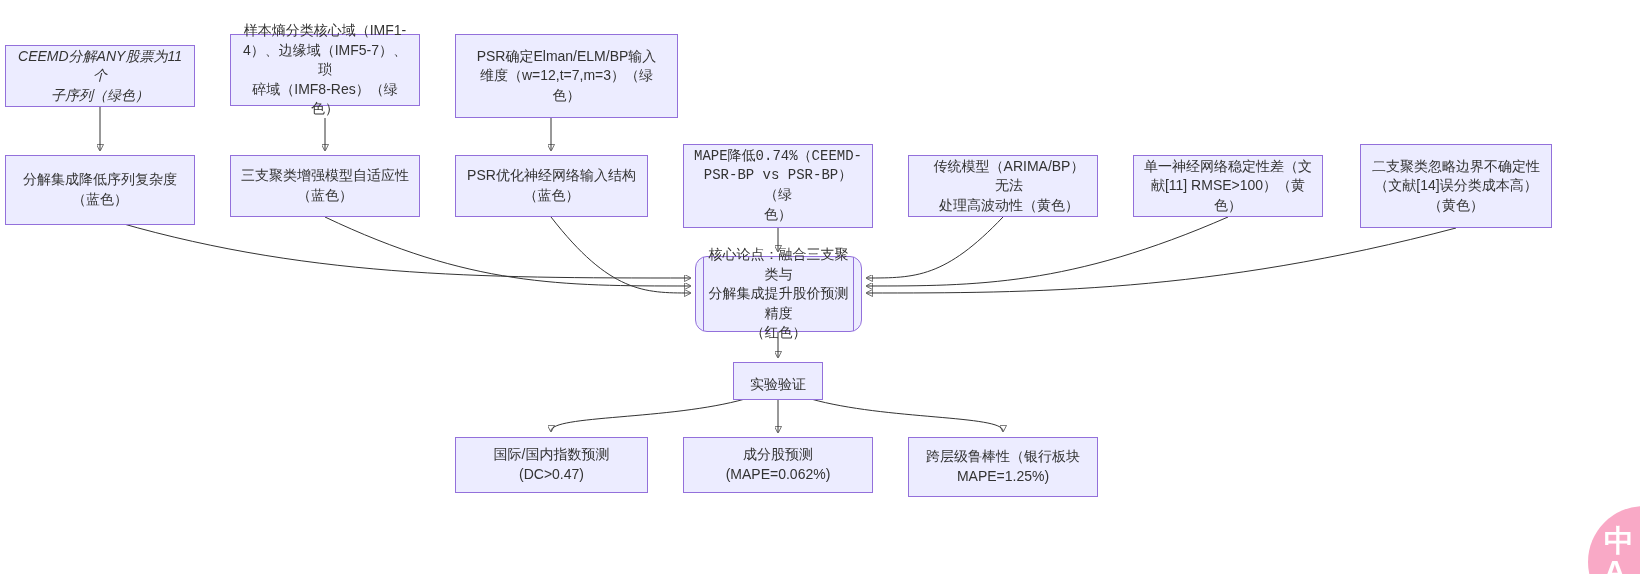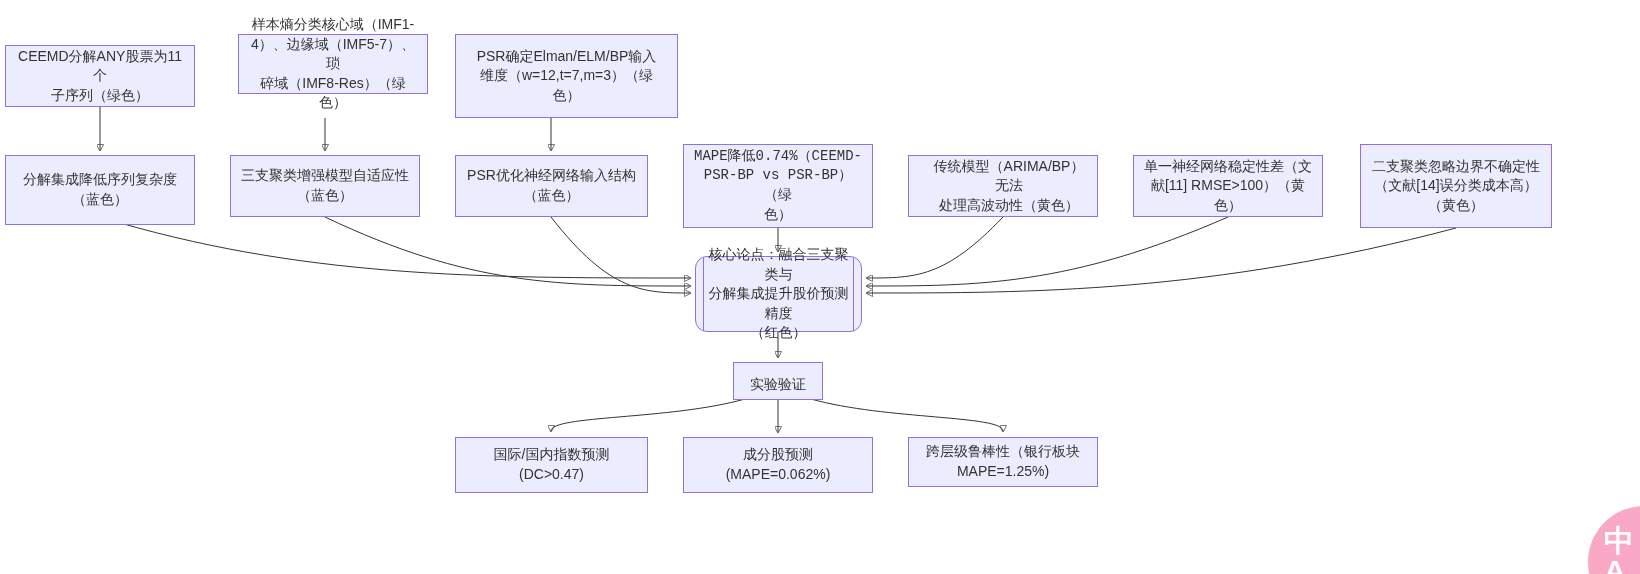--- a/index.html
+++ b/index.html
@@ -103,25 +103,25 @@
       <path d="M1228,217 C1070,286 975,286 867,286" marker-end="url(#arrowhead)"></path>
       <path d="M1456,228 C1210,293 1030,293 867,293" marker-end="url(#arrowhead)"></path>
       <path d="M778,332 L778,357" marker-end="url(#arrowhead)"></path>
       <path d="M745,399 C670,420 551,415 551,431" marker-end="url(#arrowhead)"></path>
       <path d="M778,400 L778,432" marker-end="url(#arrowhead)"></path>
       <path d="M811,399 C886,420 1003,415 1003,431" marker-end="url(#arrowhead)"></path>
     </g>
 </svg>
 
 <div id="node-layer">
-    <div class="flow-node" style="left: 5px; top: 45px; width: 190px; height: 62px;">
+    <div class="flow-node" style="left: 5px; top: 45px; width: 190px; height: 62px; font-style: italic;">
       <span class="label">CEEMD分解ANY股票为11个
 子序列（绿色）</span>
     </div>
-    <div class="flow-node" style="left: 238px; top: 34px; width: 190px; height: 60px;">
+    <div class="flow-node" style="left: 230px; top: 34px; width: 190px; height: 72px;">
       <span class="label">样本熵分类核心域（IMF1-
 4）、边缘域（IMF5-7）、琐
 碎域（IMF8-Res）（绿色）</span>
     </div>
     <div class="flow-node" style="left: 455px; top: 34px; width: 223px; height: 84px;">
       <span class="label">PSR确定Elman/ELM/BP输入
 维度（w=12,t=7,m=3）（绿
 色）</span>
     </div>
     <div class="flow-node" style="left: 5px; top: 155px; width: 190px; height: 70px;">
@@ -163,21 +163,21 @@
       <span class="label">实验验证</span>
     </div>
     <div class="flow-node" style="left: 455px; top: 437px; width: 193px; height: 56px;">
       <span class="label">国际/国内指数预测
 (DC&gt;0.47)</span>
     </div>
     <div class="flow-node" style="left: 683px; top: 437px; width: 190px; height: 56px;">
       <span class="label">成分股预测
 (MAPE=0.062%)</span>
     </div>
-    <div class="flow-node" style="left: 908px; top: 437px; width: 190px; height: 50px;">
+    <div class="flow-node" style="left: 908px; top: 437px; width: 190px; height: 60px;">
       <span class="label">跨层级鲁棒性（银行板块
 MAPE=1.25%)</span>
     </div>
   </div>
 
 <div id="translate-badge" style="left: 1588px; top: 506px; background: rgb(249, 169, 198);">
   <span class="badge-glyphs">中
 A</span>
 </div>
 

